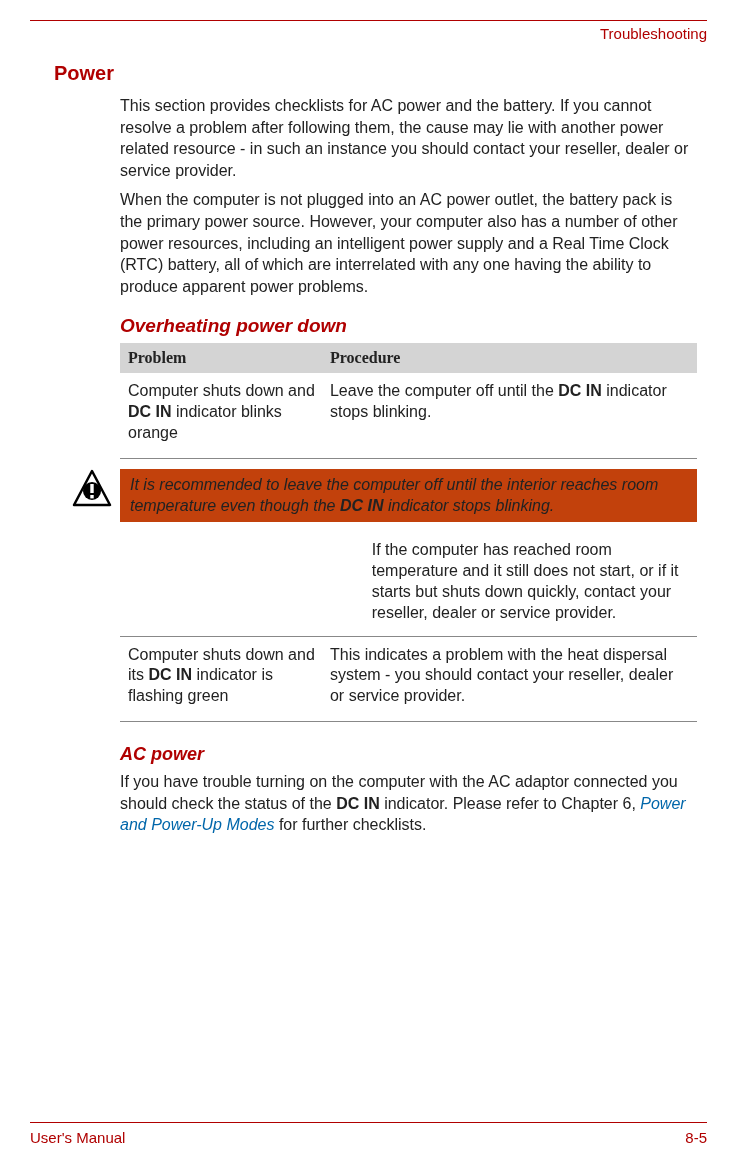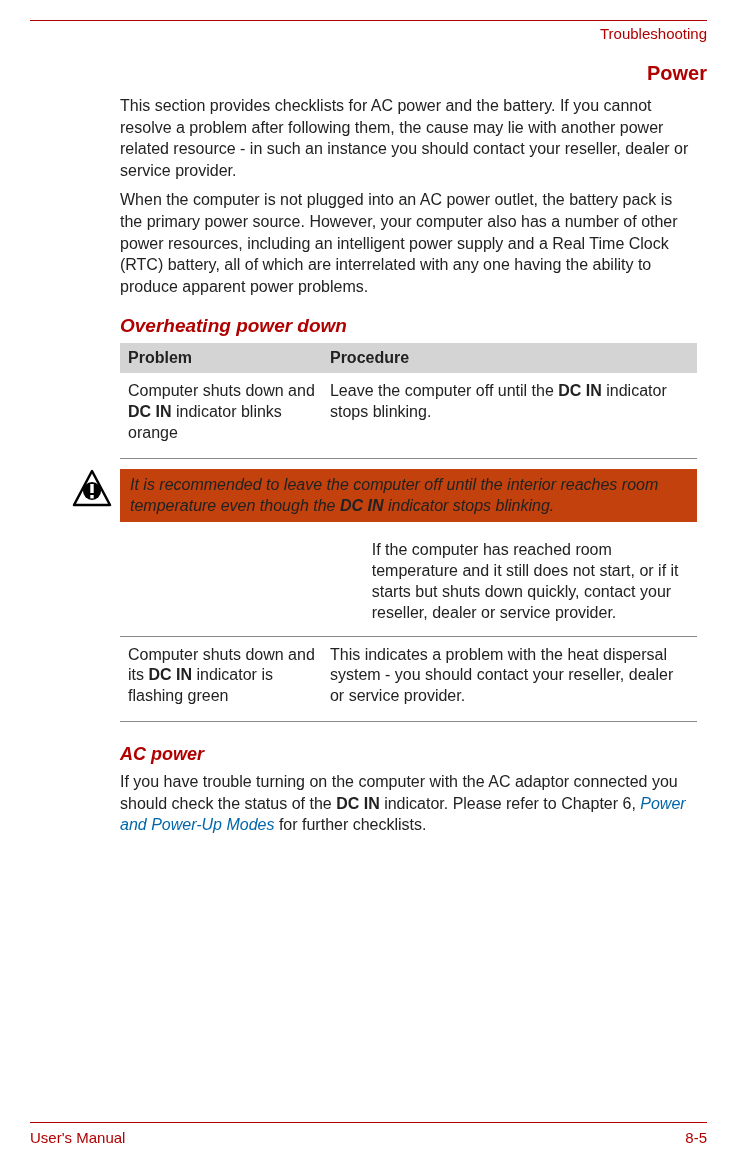--- a/index.html
+++ b/index.html
@@ -1,26 +1,26 @@
 <!DOCTYPE html>
 <html><head>
 <meta charset="utf-8">
 <style>
   * { box-sizing: border-box; margin: 0; padding: 0; }
   html, body { width: 738px; height: 1172px; background: #fff; font-family: Arial, Helvetica, sans-serif; color: #222; }
   .page { position: relative; width: 737px; height: 1172px; padding: 20px 30px 0 30px; }
   .top-rule { border-top: 1px solid #b00000; margin-top: 0; }
   .header-right { text-align: right; color: #b00000; font-size: 15px; margin-top: 4px; margin-bottom: 20px; }
-  .h1 { color: #b00000; font-size: 20px; font-weight: bold; margin: 10px 0 10px 42px; text-align: right; }
+  .h1 { color: #b00000; font-size: 20px; font-weight: bold; margin: 10px 0 10px 24px; }
   .body-block { margin-left: 90px; margin-right: 10px; font-size: 16px; line-height: 1.35; }
   .body-block p { margin-bottom: 8px; }
   .h2 { color: #b00000; font-size: 19px; font-style: italic; font-weight: bold; margin: 18px 0 6px 90px; }
   .h3 { color: #b00000; font-size: 18px; font-style: italic; font-weight: bold; margin: 22px 0 6px 90px; }
   .table { margin-left: 90px; margin-right: 10px; }
-  .thead { background: #d4d4d4; display: flex; padding: 6px 8px; font-weight: bold; font-size: 16px; }
+  .thead { background: #d4d4d4; display: flex; padding: 6px 8px; font-weight: bold; font-size: 16px; font-family: Liberation Serif, serif; }
   .col1 { width: 36%; padding-right: 8px; }
   .col2 { width: 64%; }
   .trow { display: flex; padding: 8px 8px 10px 8px; font-size: 16px; line-height: 1.3; }
   .rule { border-top: 1px solid #888; margin: 4px 0 0 0; }
   .note-wrap { display: flex; align-items: flex-start; margin: 10px 0 10px 42px; }
   .note-icon { flex: 0 0 40px; margin-right: 8px; }
   .note-icon svg { width: 40px; height: 40px; }
   .note-box { background: #c2410c; font-style: italic; font-size: 16px; line-height: 1.3; padding: 6px 10px; flex: 1; margin-right: 10px; }
   .bold { font-weight: bold; font-style: normal; }
   .link { color: #0066aa; font-style: italic; }

